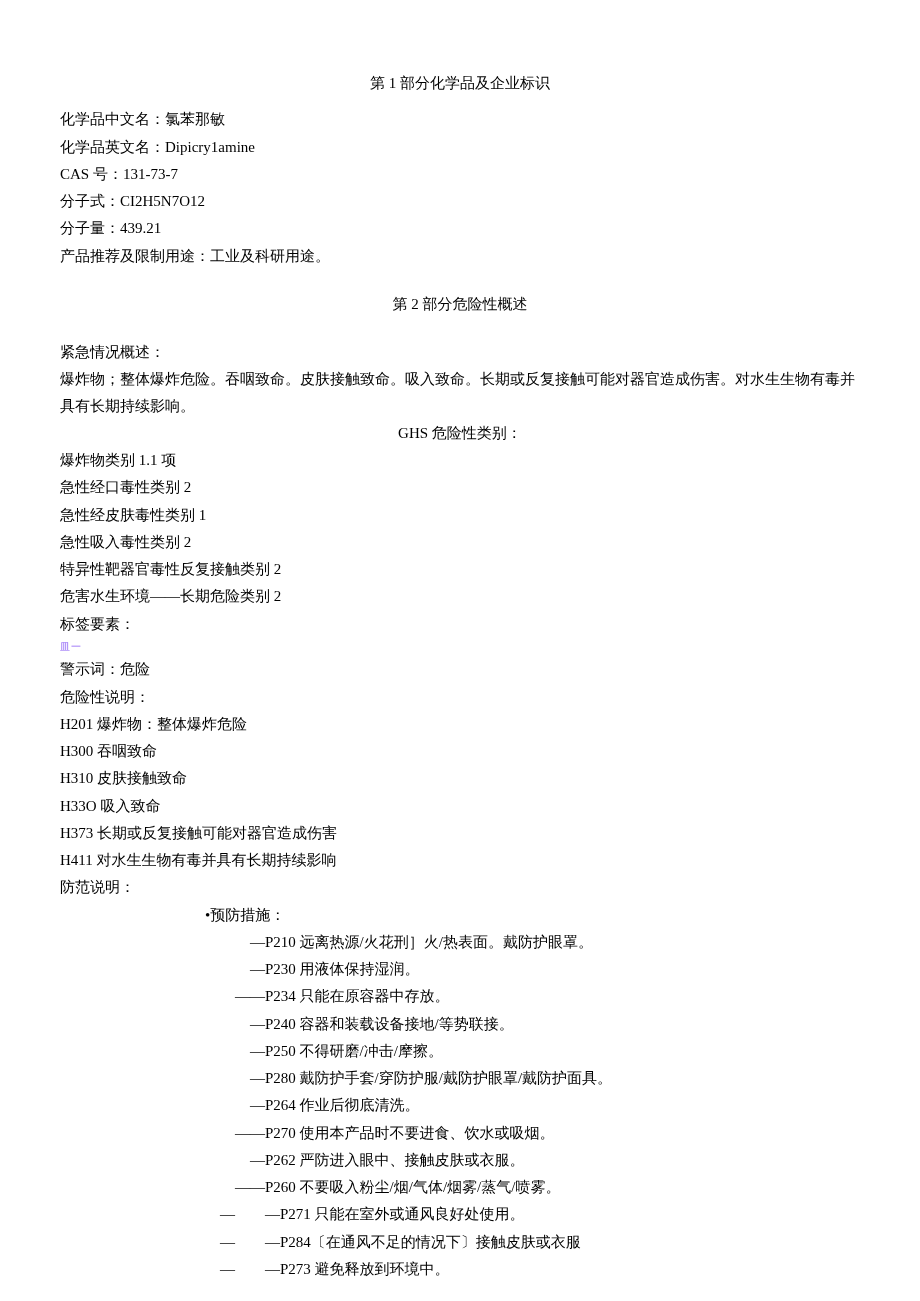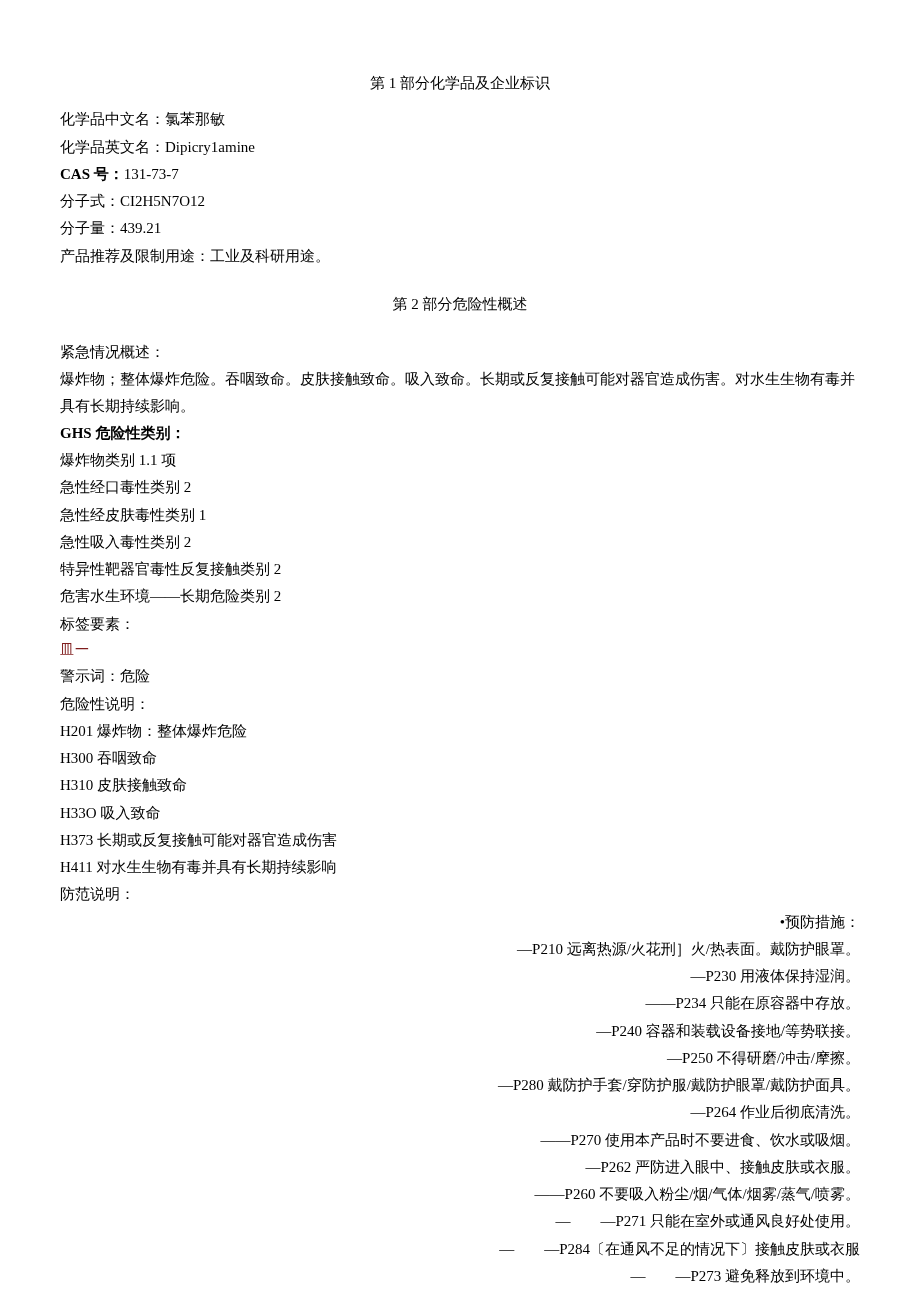--- a/index.html
+++ b/index.html
@@ -24,39 +24,39 @@
     .section-title-2 {
       text-align: center;
       margin-top: 22px;
       margin-bottom: 22px;
       font-weight: normal;
     }
     .field-line {
       margin-bottom: 1px;
     }
     .bold {
-      font-weight: bold;
+      font-weight: normal;
+      text-align: center;
     }
     .symbol {
-      color: #7f1d1d;
-      font-size: 14px;
+      color: #8b5cf6;
+      font-size: 10px;
       letter-spacing: 1px;
     }
     .indent1 {
       padding-left: 145px;
     }
     .indent2 {
       padding-left: 190px;
     }
     .dash-line {
       padding-left: 145px;
     }
     .pline {
       margin-bottom: 1px;
-      text-align: right;
     }
   </style>
 </head>
 <body>
 
 <div class="section-title">第 1 部分化学品及企业标识</div>
 
 <div class="field-line">
   <span>化学品中文名：</span><span>氯苯那敏</span>
 </div>

